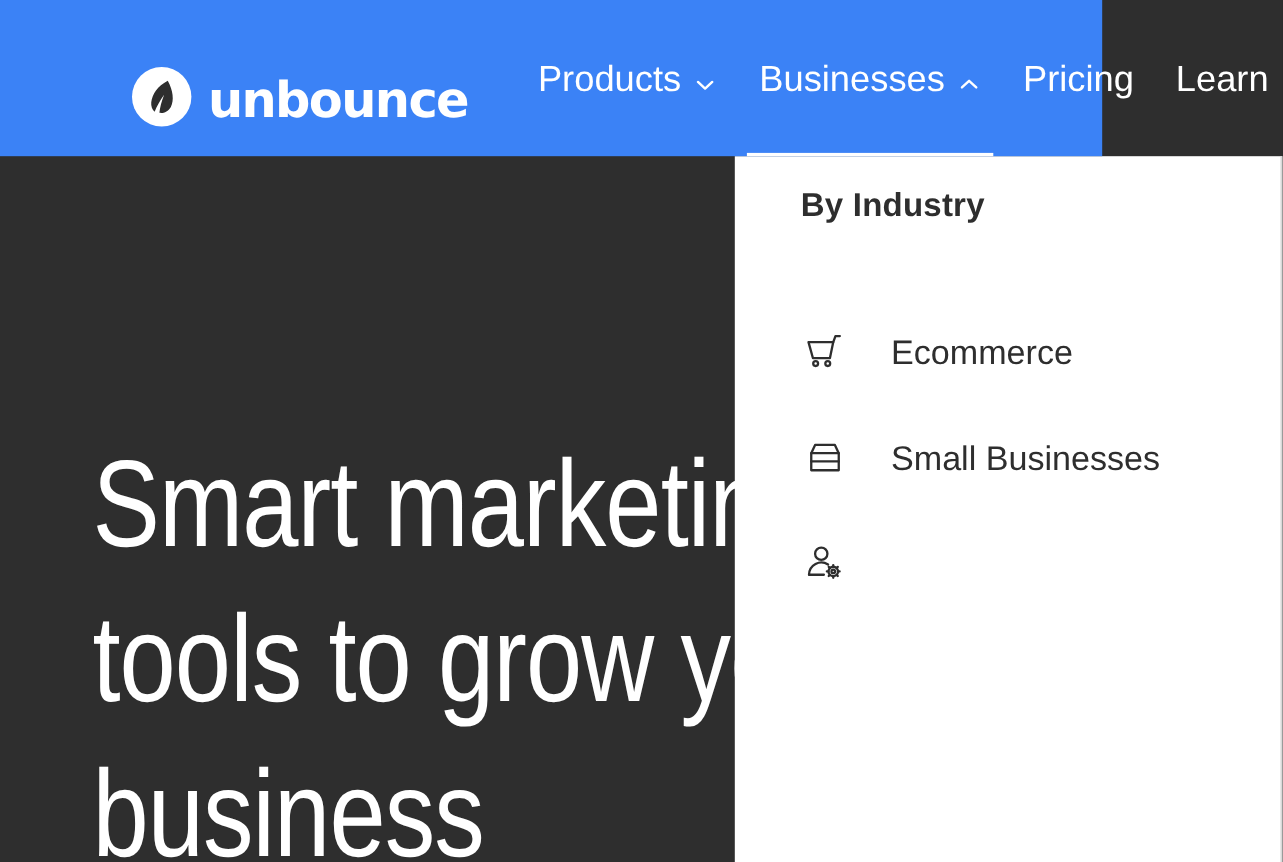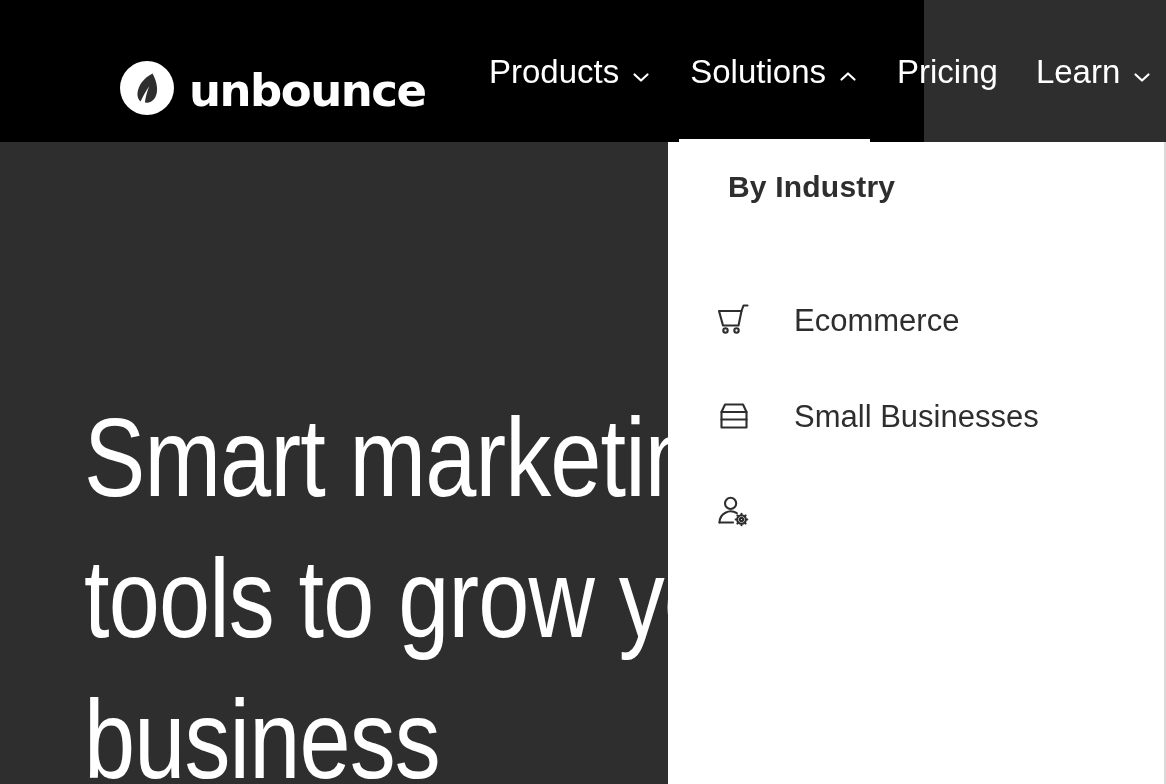--- a/index.html
+++ b/index.html
@@ -45,23 +45,23 @@
     transform: scaleX(0.82);
     transform-origin: left top;
   }
   .hero-line { display: block; }
 
   
   .site-header {
     position: absolute;
     left: 0;
     top: 0;
-    width: 924px;
+    width: 1002px;
     height: 142px;
-    background: #000000;
+    background: #3b82f6;
     z-index: 20;
   }
   .logo {
     position: absolute;
     left: 119px;
     top: 60px;
     display: flex;
     align-items: center;
     gap: 14px;
     cursor: pointer;
@@ -150,21 +150,21 @@
     top: 130px;
     right: 0;
     list-style: none;
     margin: 0;
     padding: 0;
   }
   .dropdown-item {
     display: flex;
     align-items: center;
     height: 96px;
-    padding-left: 44px;
+    padding-left: 60px;
     cursor: pointer;
   }
   .dropdown-icon {
     width: 44px;
     height: 44px;
     flex: 0 0 auto;
     display: flex;
     align-items: center;
     justify-content: center;
     color: #2e2e2e;
@@ -255,21 +255,21 @@
       <div class="nav-item">
         <span class="nav-item-label">Products</span>
         <span class="nav-chevron">
           <svg width="22" height="22" viewBox="0 0 22 22" fill="none" stroke="#ffffff" stroke-width="2.2" stroke-linecap="round" stroke-linejoin="round">
             <path d="M4.5 8.5 L11 14.5 L17.5 8.5"></path>
           </svg>
         </span>
       </div>
 
       <div class="nav-item is-open">
-        <span class="nav-item-label">Solutions</span>
+        <span class="nav-item-label">Businesses</span>
         <span class="nav-chevron">
           <svg width="22" height="22" viewBox="0 0 22 22" fill="none" stroke="#ffffff" stroke-width="2.2" stroke-linecap="round" stroke-linejoin="round">
             <path d="M4.5 13.5 L11 7.5 L17.5 13.5"></path>
           </svg>
         </span>
         <span class="nav-underline"></span>
       </div>
 
       <div class="nav-item">
         <span class="nav-item-label">Pricing</span>

